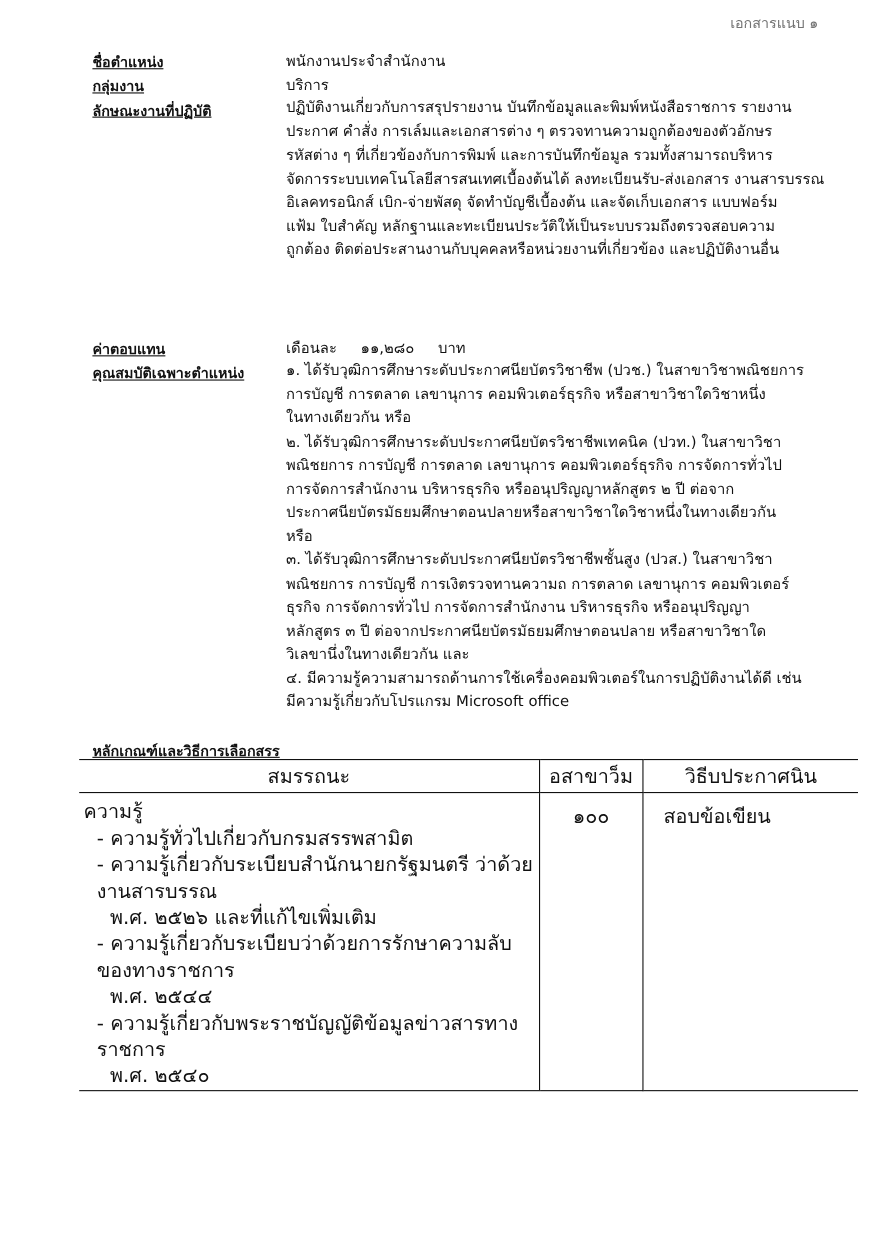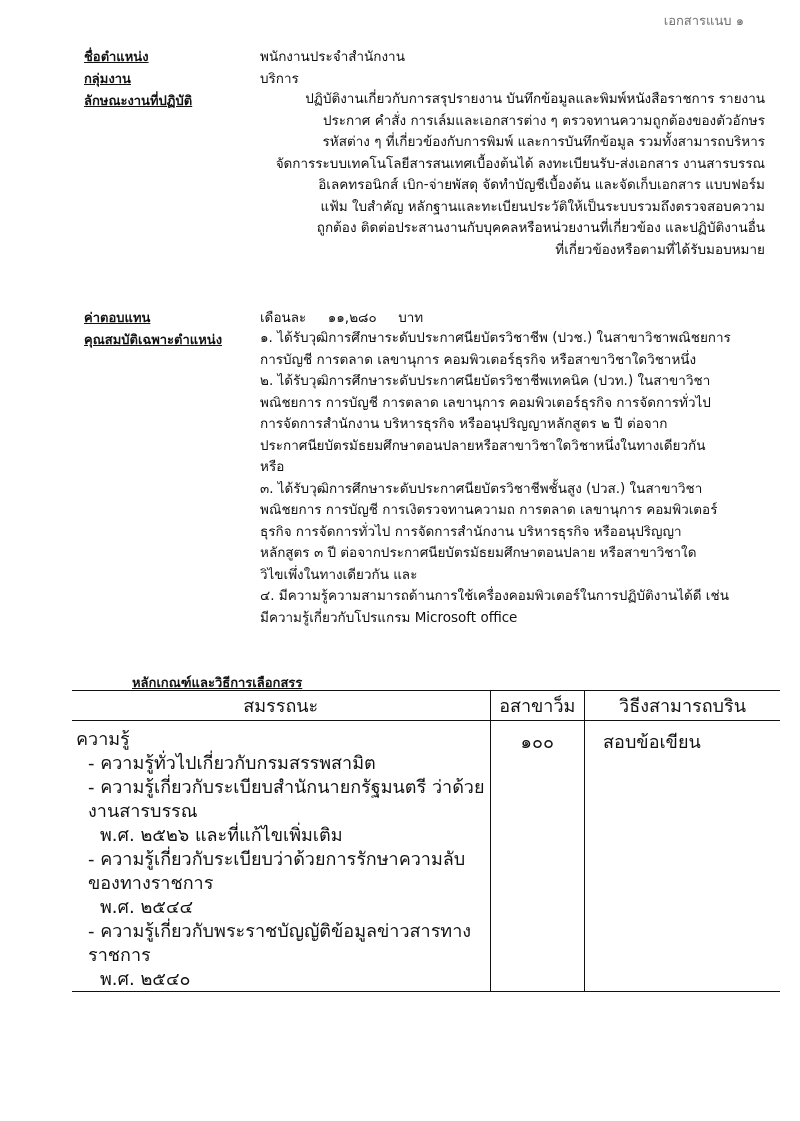--- a/index.html
+++ b/index.html
@@ -14,21 +14,21 @@
     .lbl {
       position: absolute; left: 0; font-weight: bold; text-decoration: underline;
       white-space: nowrap; font-size: 13px;
     }
     .val {
       position: absolute; left: 176px; width: 505px; line-height: 21.5px;
     }
     .val p { margin: 0; }
     .section-title {
       position: absolute; left: 84px; top: 672px; font-weight: bold;
-      text-decoration: underline; font-size: 13px; margin-left: 48px;
+      text-decoration: underline; font-size: 13px;
     }
     table.crit {
       position: absolute; left: 72px; top: 690px; width: 708px;
       border-collapse: collapse; font-size: 18px;
     }
     table.crit th, table.crit td { padding: 0; vertical-align: top; }
     table.crit thead th {
       border-top: 1.5px solid #111; border-bottom: 1.5px solid #111;
       font-weight: normal; height: 26px; vertical-align: middle; text-align: center;
     }
@@ -52,65 +52,65 @@
   <span class="val">พนักงานประจำสำนักงาน</span>
 </div>
 
 <div class="row" style="top:68px;">
   <span class="lbl">กลุ่มงาน</span>
   <span class="val">บริการ</span>
 </div>
 
 <div class="row" style="top:90px;">
   <span class="lbl">ลักษณะงานที่ปฏิบัติ</span>
-  <div class="val" style="top:-2px;text-align:right;">
+  <div class="val" style="top:-2px;">
     <p>ปฏิบัติงานเกี่ยวกับการสรุปรายงาน  บันทึกข้อมูลและพิมพ์หนังสือราชการ รายงาน</p>
     <p>ประกาศ คำสั่ง  การเล์มและเอกสารต่าง ๆ ตรวจทานความถูกต้องของตัวอักษร</p>
     <p>รหัสต่าง ๆ ที่เกี่ยวข้องกับการพิมพ์  และการบันทึกข้อมูล  รวมทั้งสามารถบริหาร</p>
     <p>จัดการระบบเทคโนโลยีสารสนเทศเบื้องต้นได้  ลงทะเบียนรับ-ส่งเอกสาร งานสารบรรณ</p>
     <p>อิเลคทรอนิกส์  เบิก-จ่ายพัสดุ  จัดทำบัญชีเบื้องต้น  และจัดเก็บเอกสาร  แบบฟอร์ม</p>
     <p>แฟ้ม  ใบสำคัญ  หลักฐานและทะเบียนประวัติให้เป็นระบบรวมถึงตรวจสอบความ</p>
     <p>ถูกต้อง  ติดต่อประสานงานกับบุคคลหรือหน่วยงานที่เกี่ยวข้อง  และปฏิบัติงานอื่น</p>
-    <p>ที่เกี่ยวข้องหรือตามที่ได้รับมอบหมาย</p>
   </div>
 </div>
 
 <div class="row" style="top:307px;">
   <span class="lbl">ค่าตอบแทน</span>
   <span class="val" style="white-space:pre;">เดือนละ     ๑๑,๒๘๐     บาท</span>
 </div>
 
 <div class="row" style="top:329px;">
   <span class="lbl">คุณสมบัติเฉพาะตำแหน่ง</span>
   <div class="val" style="top:-2px;">
     <p>๑. ได้รับวุฒิการศึกษาระดับประกาศนียบัตรวิชาชีพ (ปวช.) ในสาขาวิชาพณิชยการ</p>
     <p>การบัญชี การตลาด เลขานุการ คอมพิวเตอร์ธุรกิจ หรือสาขาวิชาใดวิชาหนึ่ง</p>
+    <p>ในทางเดียวกัน หรือ</p>
     <p>๒. ได้รับวุฒิการศึกษาระดับประกาศนียบัตรวิชาชีพเทคนิค (ปวท.) ในสาขาวิชา</p>
     <p>พณิชยการ การบัญชี การตลาด เลขานุการ คอมพิวเตอร์ธุรกิจ การจัดการทั่วไป</p>
     <p>การจัดการสำนักงาน บริหารธุรกิจ หรืออนุปริญญาหลักสูตร ๒ ปี ต่อจาก</p>
     <p>ประกาศนียบัตรมัธยมศึกษาตอนปลายหรือสาขาวิชาใดวิชาหนึ่งในทางเดียวกัน</p>
     <p>หรือ</p>
     <p>๓. ได้รับวุฒิการศึกษาระดับประกาศนียบัตรวิชาชีพชั้นสูง (ปวส.) ในสาขาวิชา</p>
     <p>พณิชยการ การบัญชี การเงิตรวจทานความถ การตลาด เลขานุการ คอมพิวเตอร์</p>
     <p>ธุรกิจ การจัดการทั่วไป การจัดการสำนักงาน บริหารธุรกิจ หรืออนุปริญญา</p>
     <p>หลักสูตร ๓ ปี ต่อจากประกาศนียบัตรมัธยมศึกษาตอนปลาย  หรือสาขาวิชาใด</p>
-    <p>วิไขเพึ่งในทางเดียวกัน และ</p>
+    <p>วิเลขานึ่งในทางเดียวกัน และ</p>
     <p>๔. มีความรู้ความสามารถด้านการใช้เครื่องคอมพิวเตอร์ในการปฏิบัติงานได้ดี  เช่น</p>
     <p>มีความรู้เกี่ยวกับโปรแกรม Microsoft office</p>
   </div>
 </div>
 
 <div class="section-title">หลักเกณฑ์และวิธีการเลือกสรร</div>
 
 <table class="crit">
   <thead>
     <tr>
       <th class="c1">สมรรถนะ</th>
       <th class="c2">อสาขาว็ม</th>
-      <th class="c3" style="text-align:center;padding-left:0;">วิธีงสามารถบริน</th>
+      <th class="c3" style="text-align:center;padding-left:0;">วิธีบประกาศนิน</th>
     </tr>
   </thead>
   <tbody>
     <tr>
       <td class="c1">
         <div class="comp-head">ความรู้</div>
         <div class="comp-item">
           <span>- ความรู้ทั่วไปเกี่ยวกับกรมสรรพสามิต</span>
         </div>
         <div class="comp-item">

